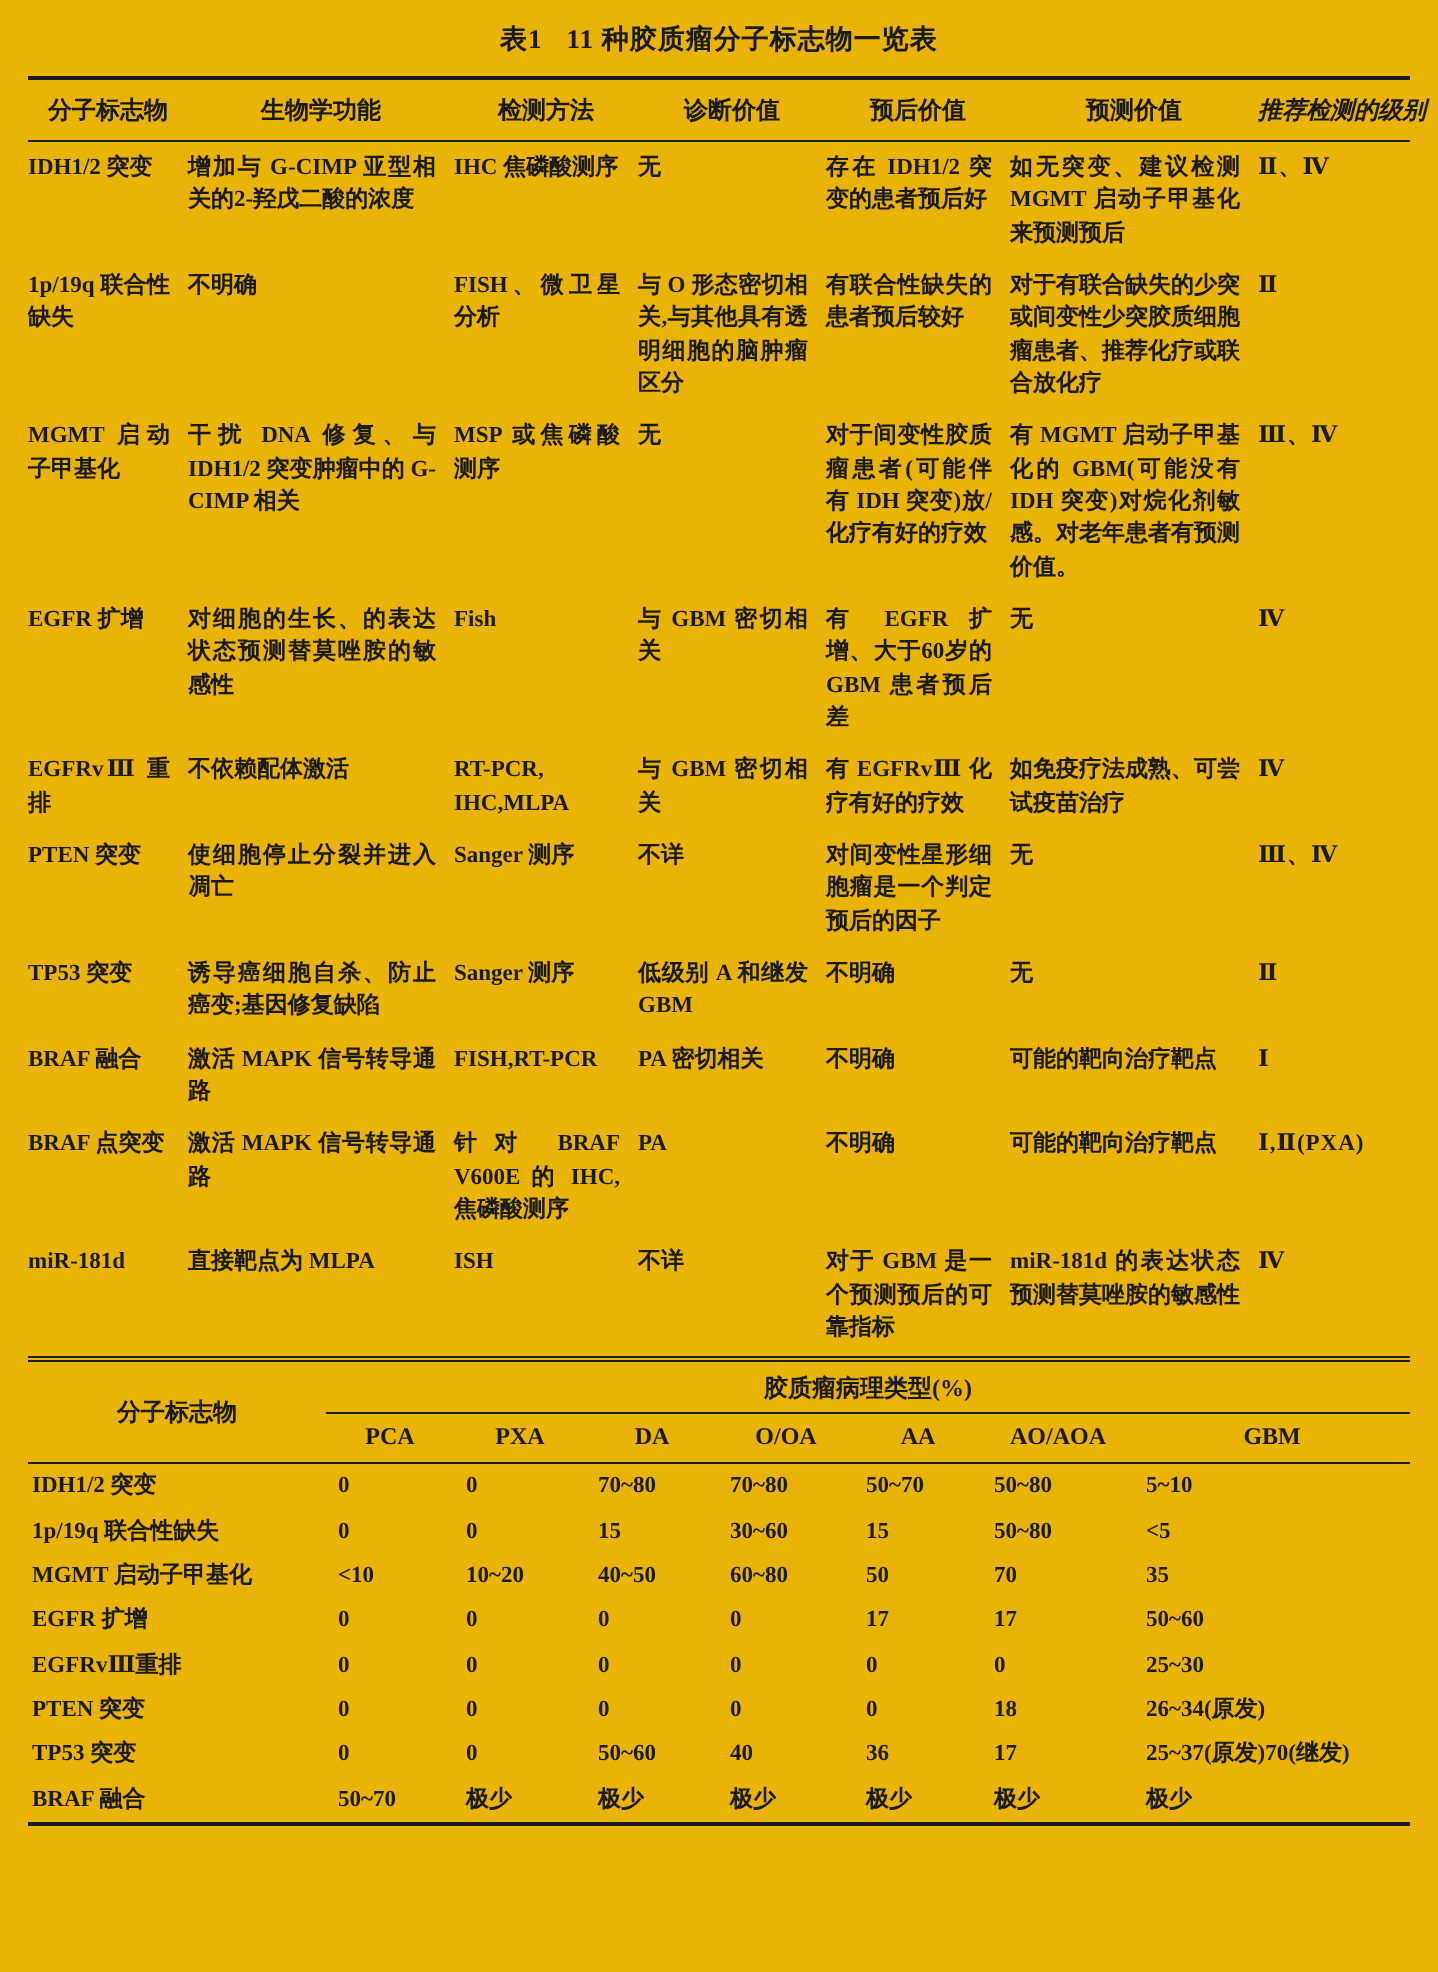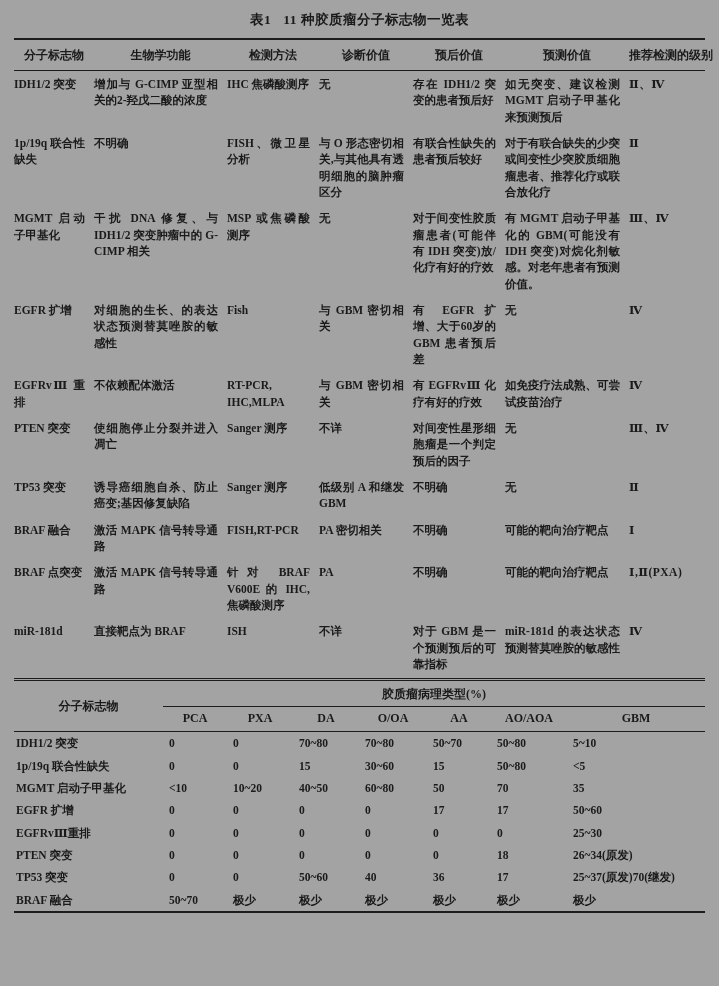--- a/index.html
+++ b/index.html
@@ -1,37 +1,37 @@
 <!DOCTYPE html>
 <html><head>
 <meta charset="utf-8">
 <style>
   * { box-sizing: border-box; }
   html, body { margin: 0; padding: 0; background: #d9d8d4; }
   .page {
     width: 719px; height: 986px; margin: 0 auto; overflow: hidden;
-    background: #a3a3a3; color: #1a1a1a;
+    background: #eab308; color: #1a1a1a;
     font-family: "Liberation Serif", "DejaVu Serif", serif;
     padding: 9px 14px 0 14px;
   }
   .title {
     text-align: center; font-size: 13.5px; font-weight: bold;
     letter-spacing: .5px; margin: 2px 0 9px 0;
   }
   .title .tnum { margin-right: 12px; }
   table { width: 100%; border-collapse: collapse; table-layout: fixed; }
 
   
   .t1 { border-top: 2.5px solid #1c1c1c; }
   .t1 th {
     font-size: 12px; font-weight: bold; text-align: center;
     padding: 7px 0 6px 0; border-bottom: 1.5px solid #1c1c1c;
     overflow: visible;
   }
-  .t1 th.h-last { white-space: nowrap; text-align: center; }
+  .t1 th.h-last { white-space: nowrap; text-align: center; font-style: italic; }
   .t1 td {
     font-size: 11.5px; font-weight: 600; line-height: 1.42;
     vertical-align: top; padding: 5px 9px 5px 0; text-align: justify;
   }
   .t1 td.lvl { text-align: left; padding-right: 0; letter-spacing: .5px; margin-left: 21px; }
 
   
   .t2 { border-top: 3px double #1c1c1c; border-bottom: 2.2px solid #1c1c1c; margin-top: 1px; }
   .t2 th { font-size: 12px; font-weight: bold; }
   .t2 .marker-h { text-align: center; vertical-align: middle; border-bottom: 1.5px solid #1c1c1c; }
@@ -150,21 +150,21 @@
         <td>BRAF 点突变</td>
         <td>激活 MAPK 信号转导通路</td>
         <td>针对 BRAF V600E 的 IHC,焦磷酸测序</td>
         <td>PA</td>
         <td>不明确</td>
         <td>可能的靶向治疗靶点</td>
         <td class="lvl">Ⅰ,Ⅱ(PXA)</td>
       </tr>
       <tr>
         <td>miR-181d</td>
-        <td>直接靶点为 BRAF</td>
+        <td>直接靶点为 MLPA</td>
         <td>ISH</td>
         <td>不详</td>
         <td>对于 GBM 是一个预测预后的可靠指标</td>
         <td>miR-181d 的表达状态预测替莫唑胺的敏感性</td>
         <td class="lvl">Ⅳ</td>
       </tr>
     </tbody>
   </table>
 
   <table class="t2">

